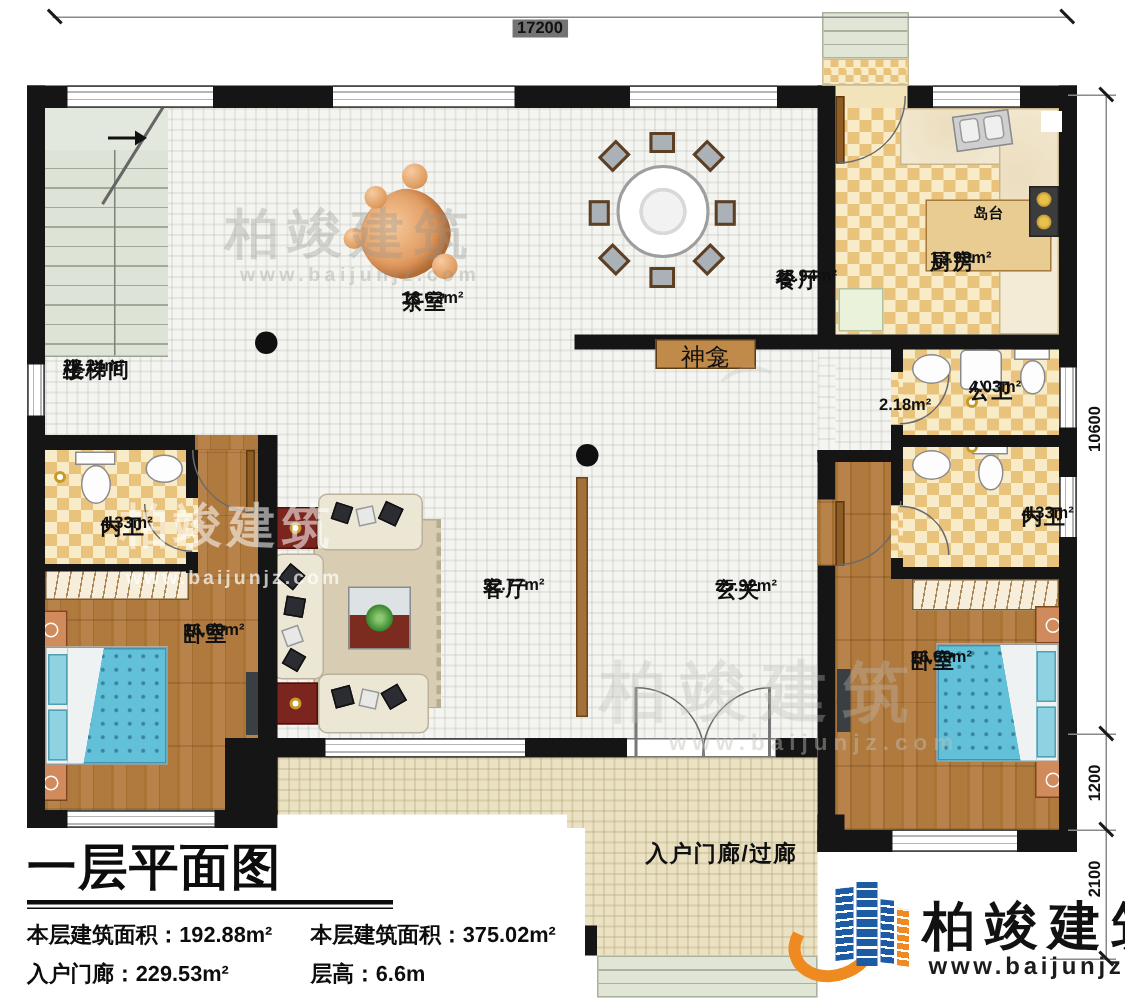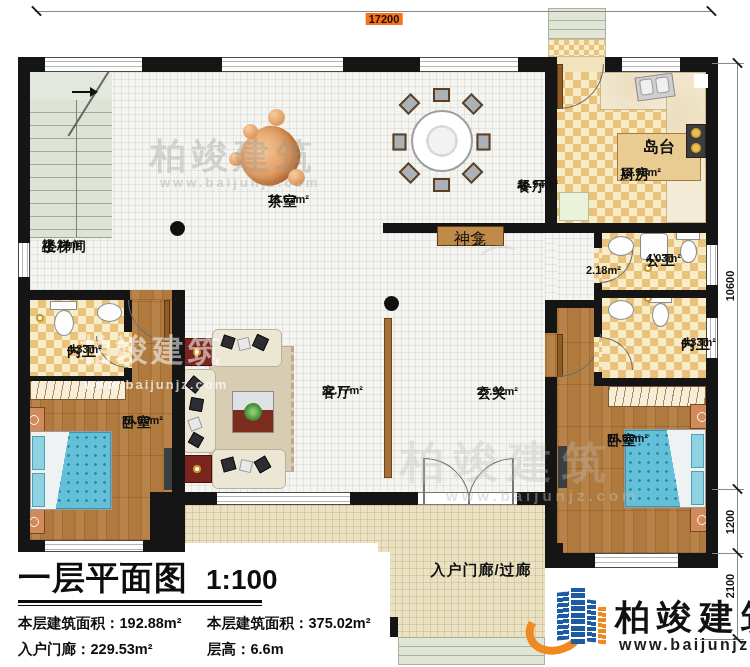--- a/index.html
+++ b/index.html
@@ -256,21 +256,21 @@
   </div>
   <div class="lbl" style="left:268px;top:193px;">
     <div class="rname">茶室</div>
     <div class="rarea">18.63m²</div>
   </div>
   <div class="lbl" style="left:517px;top:178px;">
     <div class="rname">餐厅</div>
     <div class="rarea">15.94m²</div>
   </div>
   <div class="lbl" style="left:659px;top:137px;">
-    <div style="position:static;font-size:16px;font-weight:bold;">岛台</div>
+    <div style="position:static;font-size:10px;font-weight:bold;">岛台</div>
   </div>
   <div class="lbl" style="left:620px;top:166px;">
     <div class="rname">厨房</div>
     <div class="rarea">13.98m²</div>
   </div>
   <div class="lbl" style="left:470px;top:229px;">
     <div style="position:static;font-size:16px;font-weight:normal;">神龛</div>
   </div>
   <div class="lbl" style="left:586px;top:264px;">
     <div class="rarea">2.18m²</div>
@@ -303,39 +303,38 @@
     <div class="rname">玄关</div>
     <div class="rarea">25.92m²</div>
   </div>
   <div class="lbl" style="left:481px;top:561px;">
     <div class="rname" style="position:static;font-size:15px;">入户门廊/过廊</div>
   </div>
 
   <div class="dimline" style="left:35px;top:11px;width:677px;height:1px;"></div>
   <div class="tick" style="left:30px;top:10px;"></div>
   <div class="tick" style="left:705px;top:10px;"></div>
-  <div class="dimtxt" style="left:384px;top:13px;transform:translateX(-50%);background:#f97316;padding:0 3px;">17200</div>
+  <div class="dimtxt" style="left:360px;top:13px;transform:translateX(-50%);background:#737373;padding:0 3px;">17200</div>
 
   <div class="dimline" style="left:737px;top:63px;width:1px;height:577px;"></div>
   <div class="dimline" style="left:712px;top:63px;width:32px;height:1px;"></div>
   <div class="dimline" style="left:712px;top:489px;width:32px;height:1px;"></div>
   <div class="dimline" style="left:712px;top:553px;width:32px;height:1px;"></div>
   <div class="dimline" style="left:700px;top:639px;width:44px;height:1px;"></div>
   <div class="tick" style="left:731px;top:62px;"></div>
   <div class="tick" style="left:731px;top:488px;"></div>
   <div class="tick" style="left:731px;top:552px;"></div>
   <div class="tick" style="left:731px;top:638px;"></div>
   <div class="dimtxt vdim" style="left:730px;top:286px;">10600</div>
   <div class="dimtxt vdim" style="left:730px;top:522px;">1200</div>
   <div class="dimtxt vdim" style="left:730px;top:586px;">2100</div>
 
   <div style="left:18px;top:556px;width:420px;height:110px;">
     <div style="position:static;display:flex;align-items:baseline;gap:18px;text-align:right;">
       <span style="position:static;font-size:33px;font-weight:bold;color:#0d0d0d;letter-spacing:1px;">一层平面图</span>
-      <span style="position:static;font-size:28px;font-weight:600;color:#0d0d0d;">1:100</span>
     </div>
     <div style="left:0;top:44px;width:244px;height:6px;border-top:3px solid #0d0d0d;border-bottom:1.5px solid #0d0d0d;"></div>
     <div style="left:0;top:58px;font-size:14.5px;font-weight:bold;color:#0d0d0d;white-space:nowrap;">
       <span style="position:static;">本层建筑面积：</span><span style="position:static;">192.88m²</span>
     </div>
     <div style="left:189px;top:58px;font-size:14.5px;font-weight:bold;color:#0d0d0d;white-space:nowrap;">
       <span style="position:static;">本层建筑面积：</span><span style="position:static;">375.02m²</span>
     </div>
     <div style="left:0;top:84px;font-size:14.5px;font-weight:bold;color:#0d0d0d;white-space:nowrap;">
       <span style="position:static;">入户门廊：</span><span style="position:static;">229.53m²</span>

